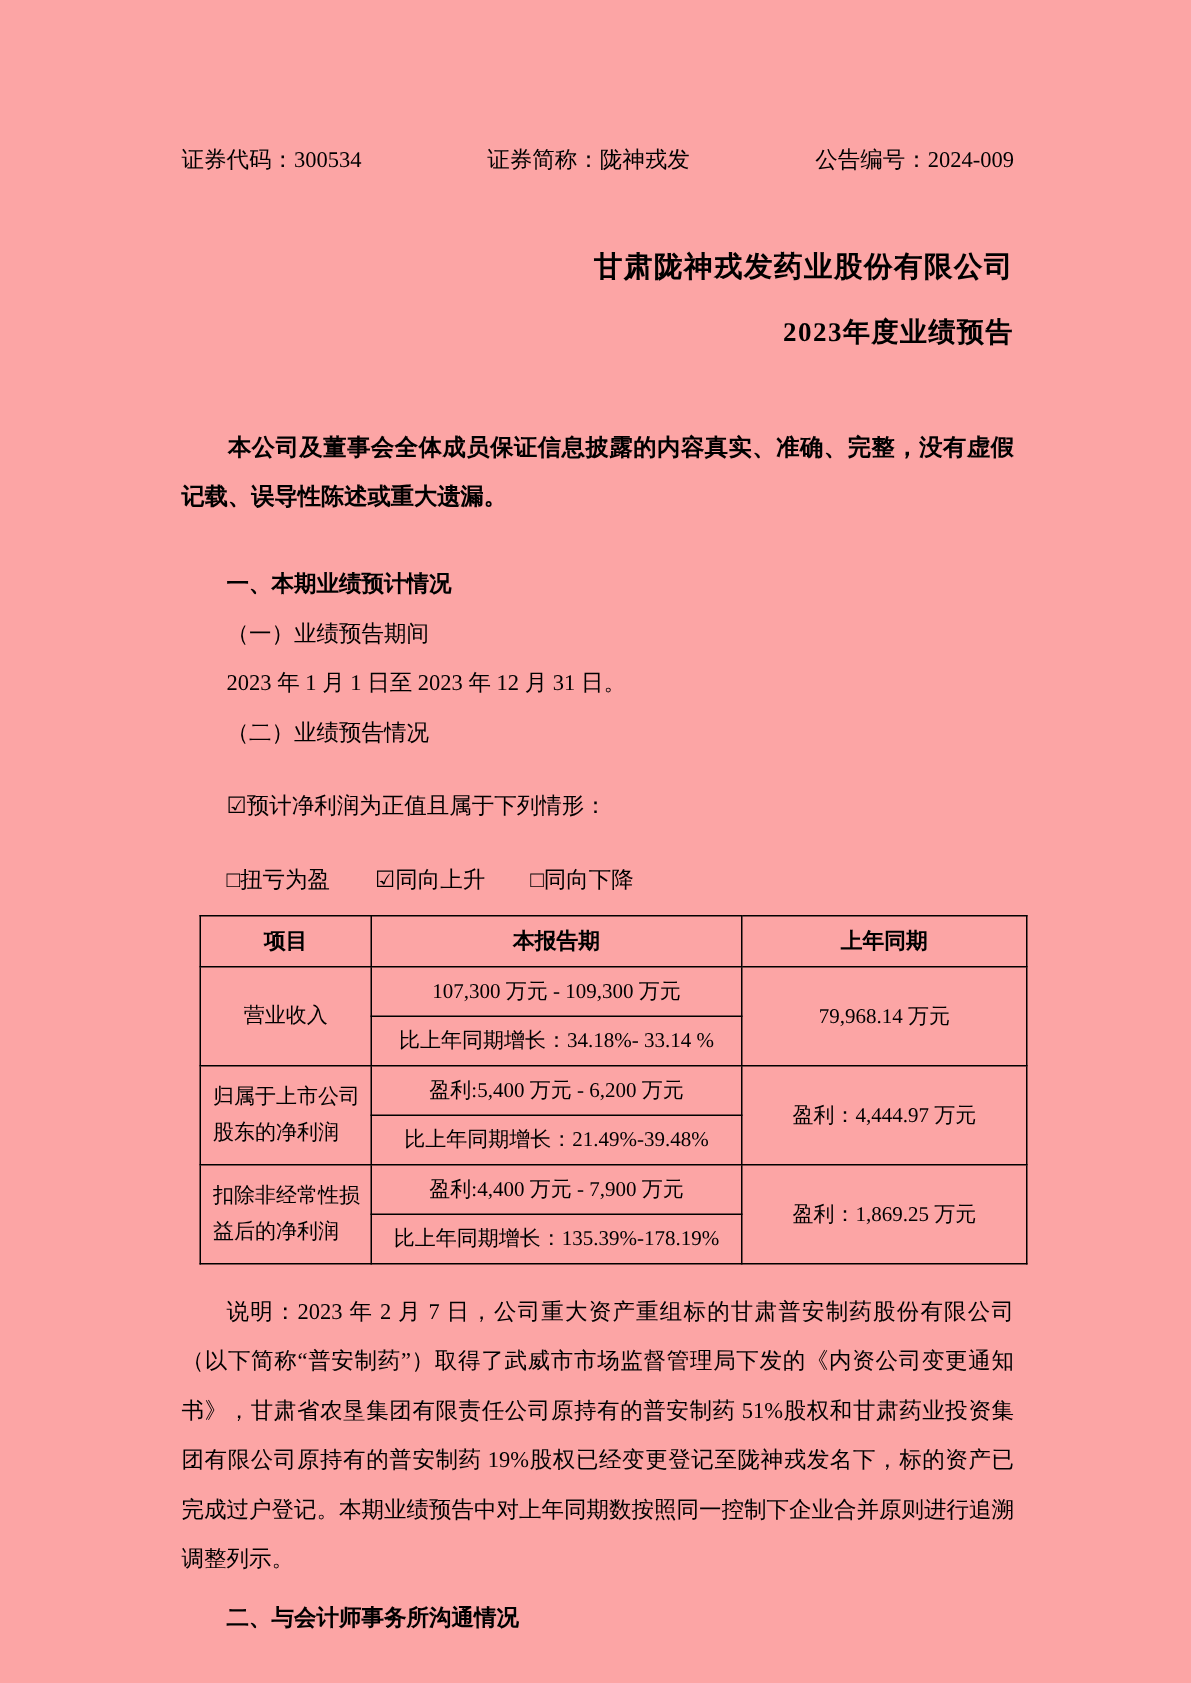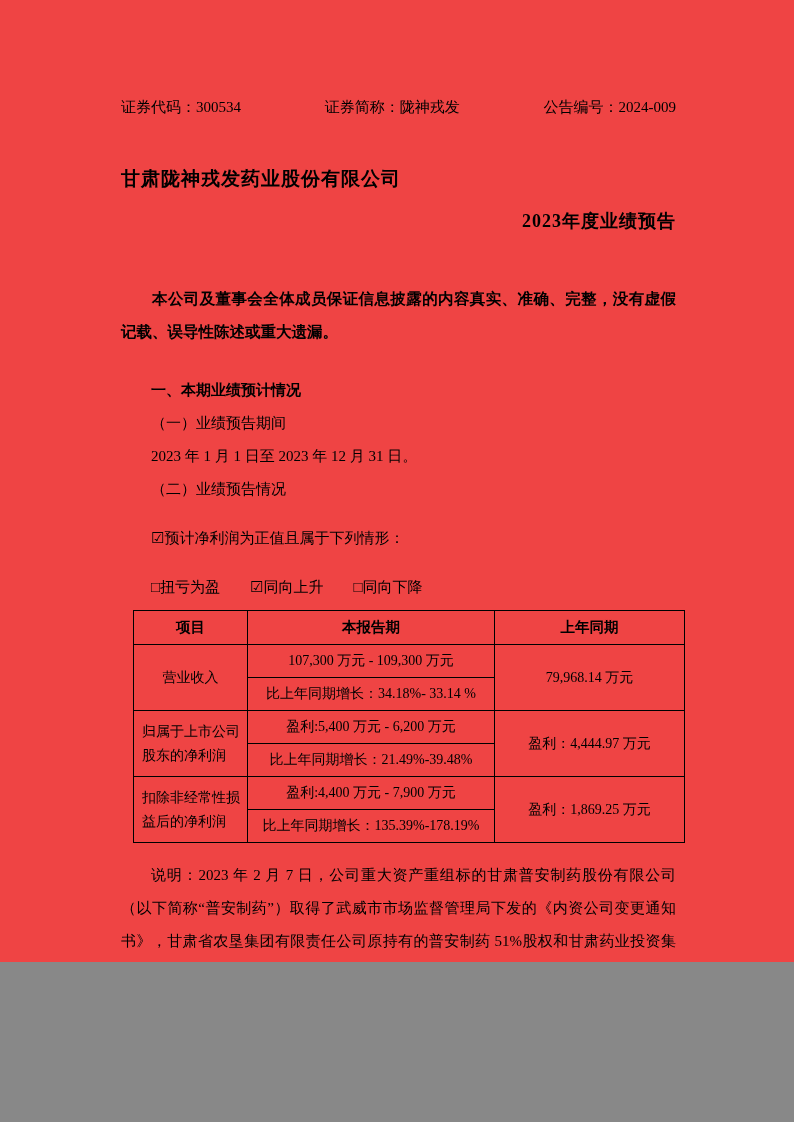--- a/index.html
+++ b/index.html
@@ -1,29 +1,29 @@
 <!DOCTYPE html>
 <html><head>
 <meta charset="utf-8">
 <style>
   * { box-sizing: border-box; }
   html, body { margin: 0; padding: 0; background: #888; }
   .page {
-    width: 794px; height: 962px; margin: 0 auto; background: #ef4444;
+    width: 794px; height: 1122px; margin: 0 auto; background: #fca5a5;
     padding: 96px 118px 0 121px; overflow: hidden;
     font-family: "Liberation Serif", "DejaVu Serif", serif;
     color: #000;
   }
   .doc-header {
     display: flex; justify-content: space-between;
     font-size: 15px; line-height: 22px; white-space: nowrap;
   }
   .title {
     margin: 48px 0 0; font-size: 19px; line-height: 26px;
-    font-weight: bold; text-align: left; letter-spacing: 1px;
+    font-weight: bold; text-align: right; letter-spacing: 1px;
   }
   .subtitle {
     margin: 17px 0 0; font-size: 18px; line-height: 25px;
     font-weight: bold; text-align: right; letter-spacing: 1px;
   }
   .declaration {
     margin: 48px 0 0; font-size: 15.5px; line-height: 33px;
     font-weight: bold; text-indent: 2em; text-align: justify;
   }
   .body-block { margin-top: 26px; }

